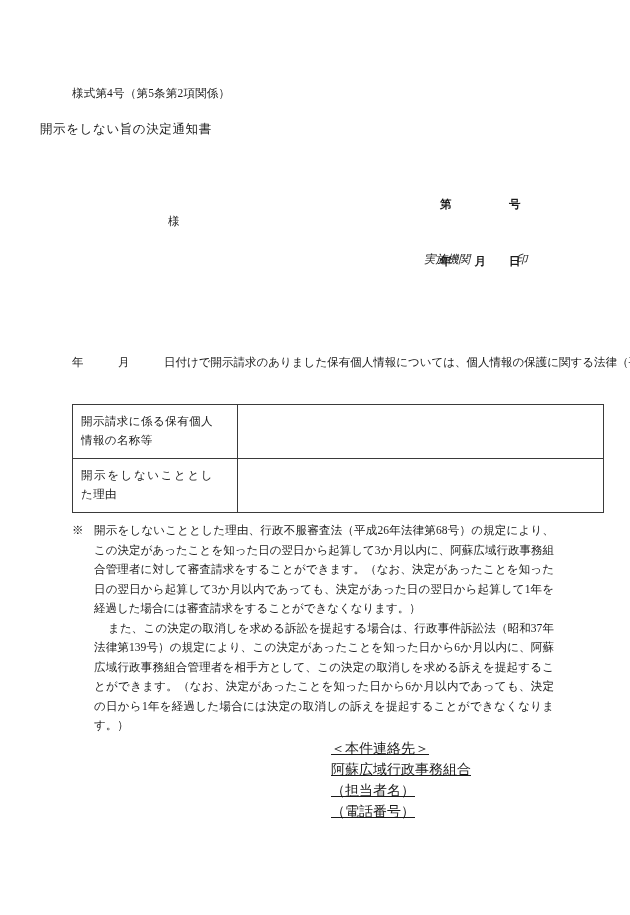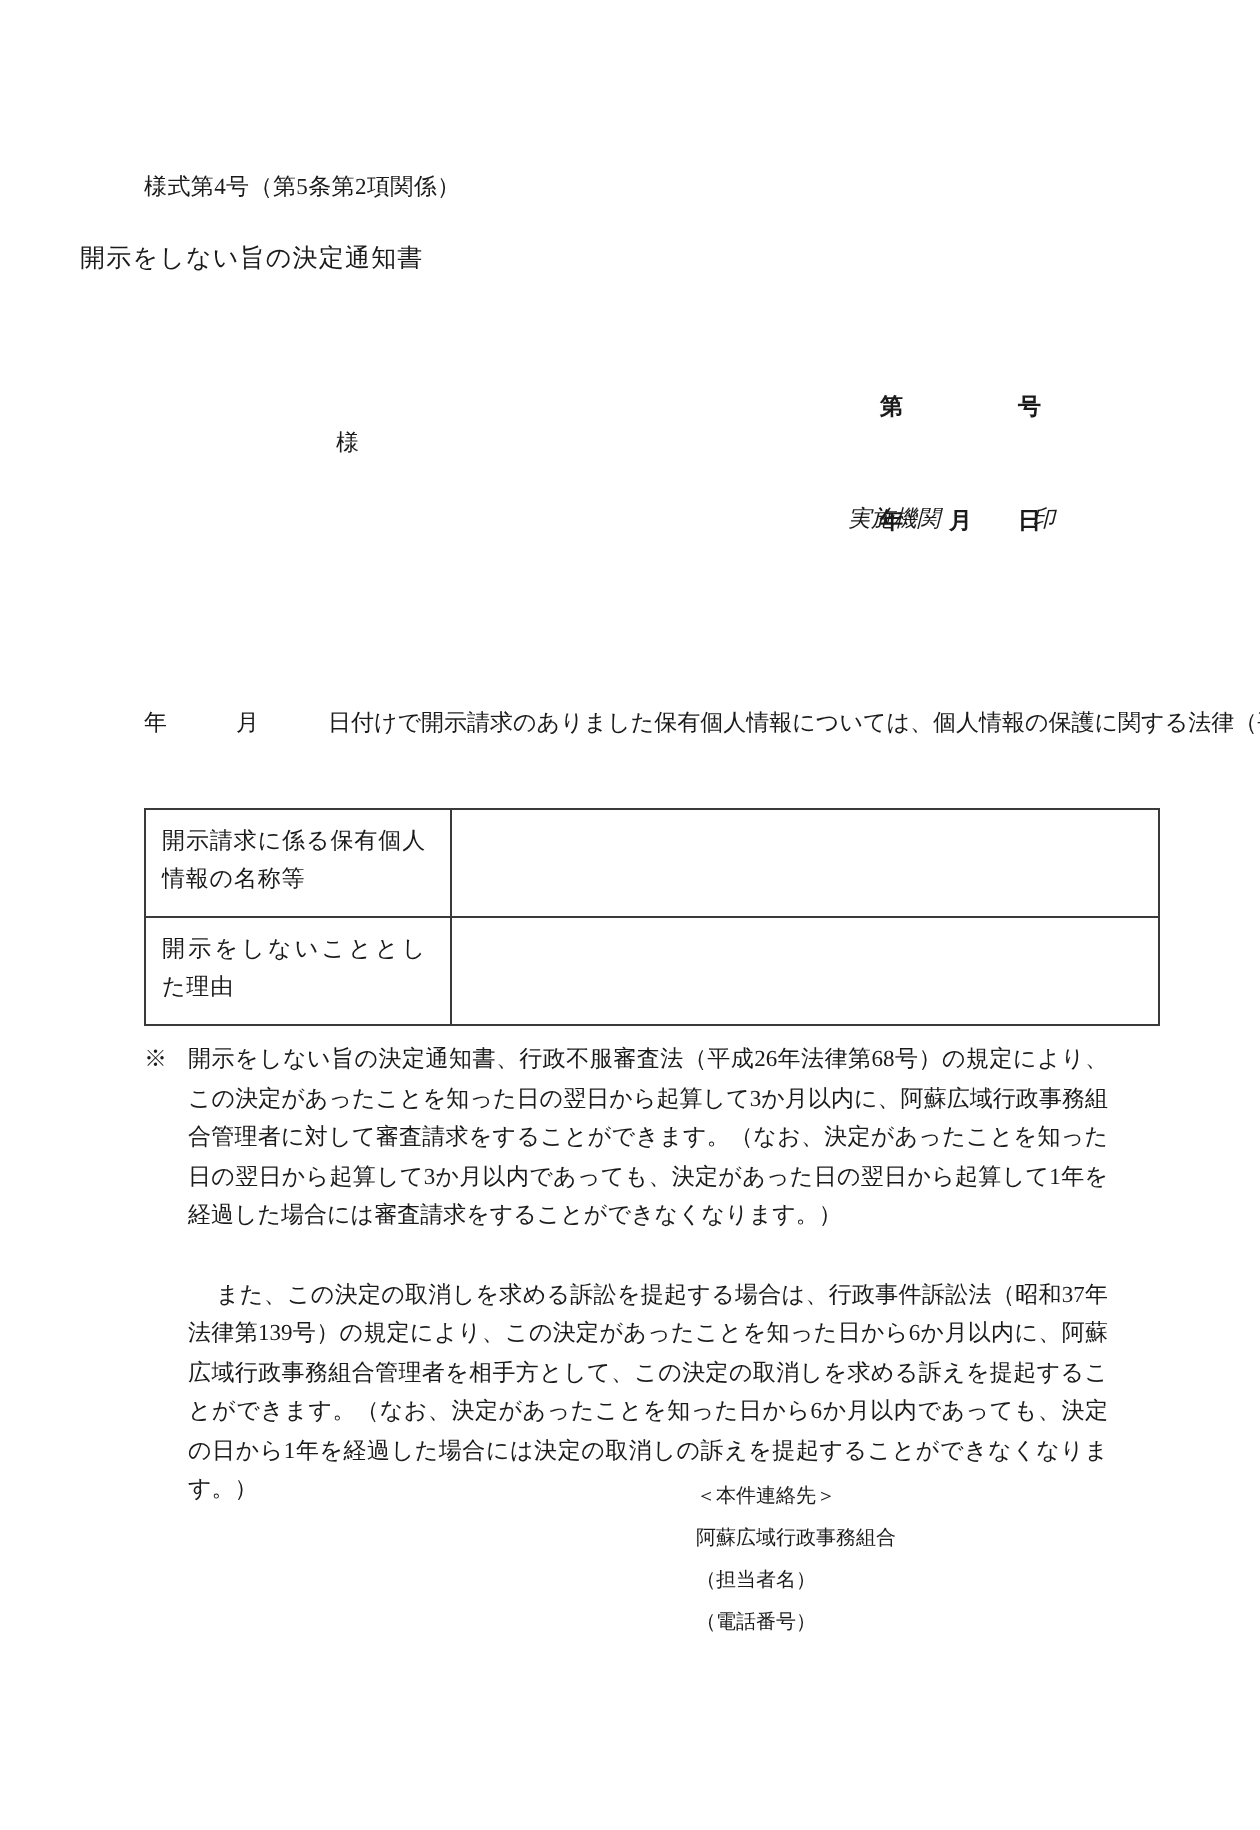--- a/index.html
+++ b/index.html
@@ -96,21 +96,21 @@
     top: 404px;
     width: 481px;
     border-collapse: collapse;
     table-layout: fixed;
   }
   .info-table td {
     border: 1px solid #3a3a3a;
     vertical-align: middle;
     font-size: 11.5px;
     line-height: 19px;
-    padding: 7px 12px 8px 8px;
+    padding: 7px 24px 8px 8px;
     height: 38px;
   }
   .info-table td.label {
     width: 132px;
     letter-spacing: 0.4px;
   }
   .info-table td.value { width: 333px; }
   .label-inner {
     display: block;
     text-align: justify;
@@ -131,29 +131,30 @@
     left: 0;
     top: 0;
     font-size: 11.5px;
   }
   .notice-body {
     margin-left: 22px;
     text-align: justify;
     text-justify: inter-character;
   }
   .notice-p { margin: 0; text-indent: 0; }
-  .notice-p + .notice-p { text-indent: 14px; margin-top: 20px; }
+  .notice-p + .notice-p { text-indent: 14px; }
 
   
   .contact {
     position: absolute;
-    left: 348px;
+    left: 331px;
     top: 738px;
-    font-size: 10px;
+    font-size: 14px;
     line-height: 21px;
+    text-decoration: underline;
   }
   .contact div { white-space: pre; }
 </style>
 </head>
 <body>
 
 <div class="page">
 
   <div class="form-no">様式第4号（第5条第2項関係）</div>
 
@@ -185,21 +186,21 @@
           <span class="label-inner">開示をしないこととした理由</span>
         </td>
         <td class="value"></td>
       </tr>
     </tbody>
   </table>
 
   <div class="notice">
     <span class="notice-mark">※</span>
     <div class="notice-body">
-      <p class="notice-p">開示をしない旨の決定通知書、行政不服審査法（平成26年法律第68号）の規定により、この決定があったことを知った日の翌日から起算して3か月以内に、阿蘇広域行政事務組合管理者に対して審査請求をすることができます。（なお、決定があったことを知った日の翌日から起算して3か月以内であっても、決定があった日の翌日から起算して1年を経過した場合には審査請求をすることができなくなります。）</p>
+      <p class="notice-p">開示をしないこととした理由、行政不服審査法（平成26年法律第68号）の規定により、この決定があったことを知った日の翌日から起算して3か月以内に、阿蘇広域行政事務組合管理者に対して審査請求をすることができます。（なお、決定があったことを知った日の翌日から起算して3か月以内であっても、決定があった日の翌日から起算して1年を経過した場合には審査請求をすることができなくなります。）</p>
       <p class="notice-p">また、この決定の取消しを求める訴訟を提起する場合は、行政事件訴訟法（昭和37年法律第139号）の規定により、この決定があったことを知った日から6か月以内に、阿蘇広域行政事務組合管理者を相手方として、この決定の取消しを求める訴えを提起することができます。（なお、決定があったことを知った日から6か月以内であっても、決定の日から1年を経過した場合には決定の取消しの訴えを提起することができなくなります。）</p>
     </div>
   </div>
 
   <div class="contact">
     <div>＜本件連絡先＞</div>
     <div>阿蘇広域行政事務組合</div>
     <div>（担当者名）</div>
     <div>（電話番号）</div>
   </div>

